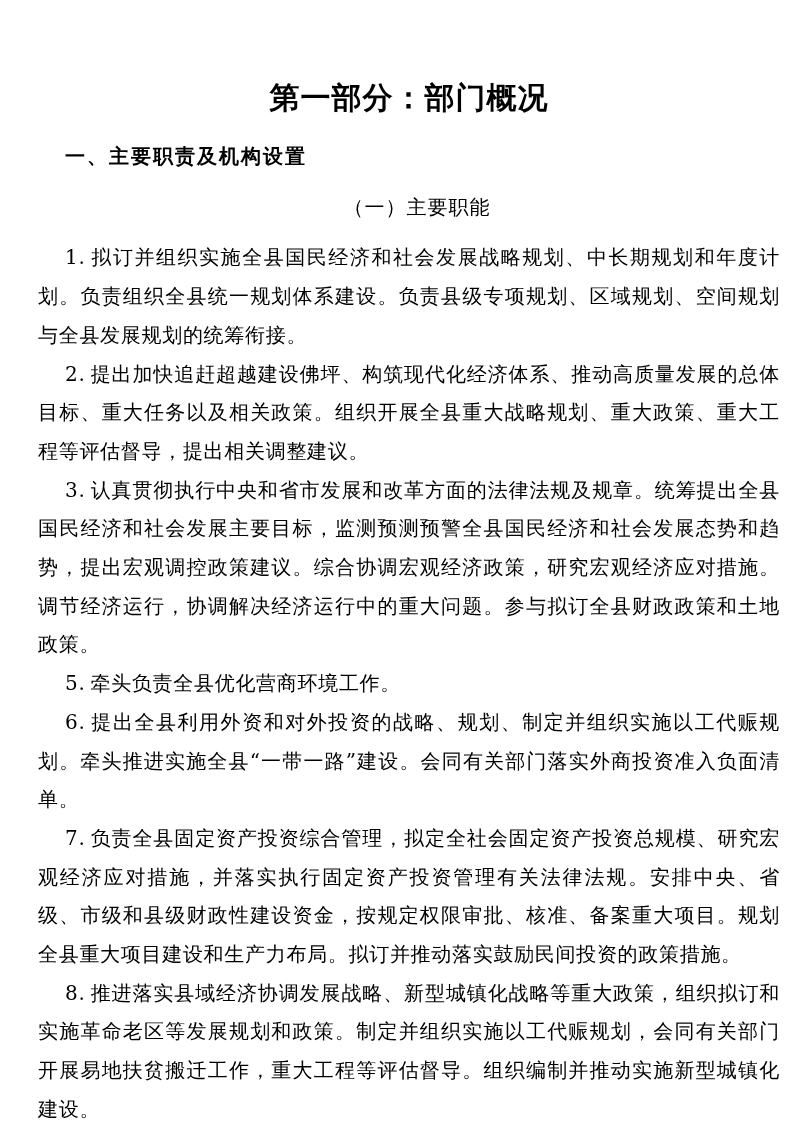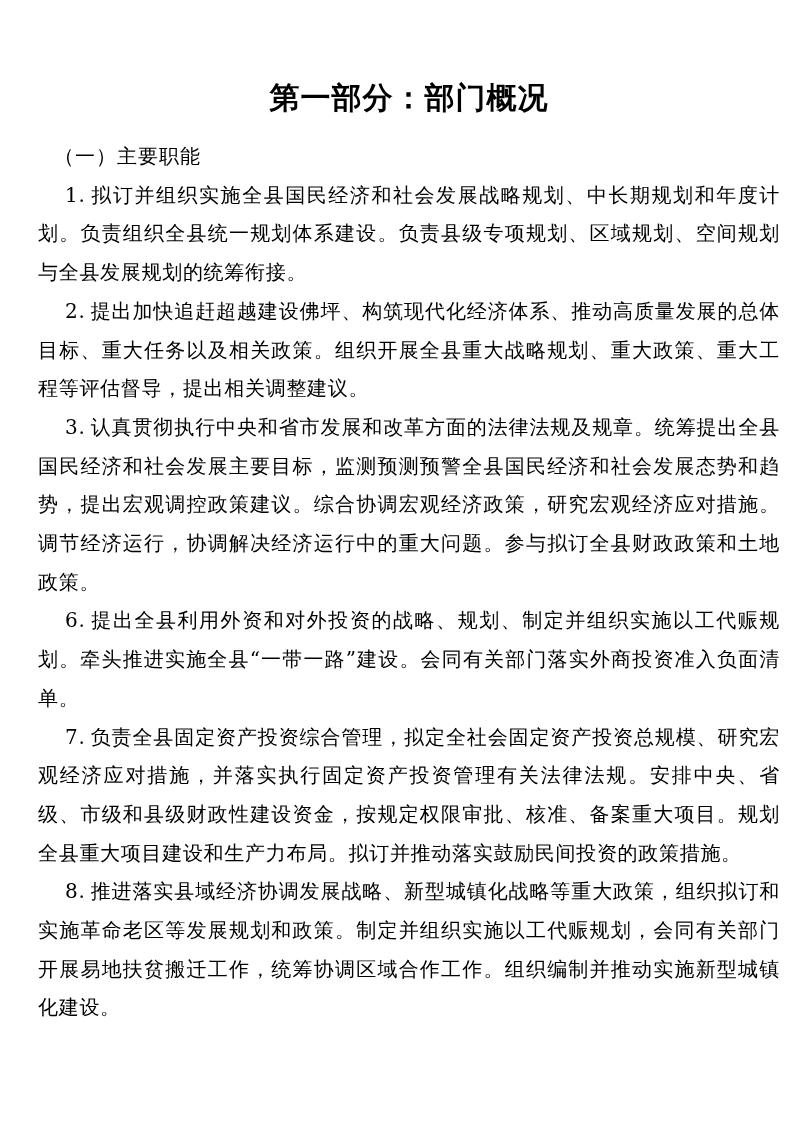--- a/index.html
+++ b/index.html
@@ -36,21 +36,22 @@
     padding-left: 27px;
     margin: 0;
   }
   .subsection-heading {
     font-size: 20px;
     line-height: 38.7px;
     letter-spacing: 1px;
     font-weight: normal;
     font-style: normal;
     padding-left: 16px;
-    margin: 0;
+    margin: 12px;
+    text-align: center;
   }
   .doc-body {
     margin: 0;
     padding: 0;
   }
   .body-para {
     font-size: 20px;
     line-height: 38.7px;
     letter-spacing: 0.7px;
     text-align: justify;
@@ -61,24 +62,26 @@
   .para-num {
     margin-right: 5px;
   }
 </style>
 </head>
 <body>
 
 <div class="page">
   <h1 class="doc-title">第一部分：部门概况</h1>
 
+  <h2 class="section-heading">一、主要职责及机构设置</h2>
 
   <h3 class="subsection-heading">（一）主要职能</h3>
 
   <div class="doc-body">
     <p class="body-para"><span class="para-num">1.</span><span>拟订并组织实施全县国民经济和社会发展战略规划、中长期规划和年度计划。负责组织全县统一规划体系建设。负责县级专项规划、区域规划、空间规划与全县发展规划的统筹衔接。</span></p>
     <p class="body-para"><span class="para-num">2.</span><span>提出加快追赶超越建设佛坪、构筑现代化经济体系、推动高质量发展的总体目标、重大任务以及相关政策。组织开展全县重大战略规划、重大政策、重大工程等评估督导，提出相关调整建议。</span></p>
     <p class="body-para"><span class="para-num">3.</span><span>认真贯彻执行中央和省市发展和改革方面的法律法规及规章。统筹提出全县国民经济和社会发展主要目标，监测预测预警全县国民经济和社会发展态势和趋势，提出宏观调控政策建议。综合协调宏观经济政策，研究宏观经济应对措施。调节经济运行，协调解决经济运行中的重大问题。参与拟订全县财政政策和土地政策。</span></p>
+    <p class="body-para"><span class="para-num">5.</span><span>牵头负责全县优化营商环境工作。</span></p>
     <p class="body-para"><span class="para-num">6.</span><span>提出全县利用外资和对外投资的战略、规划、制定并组织实施以工代赈规划。牵头推进实施全县“一带一路”建设。会同有关部门落实外商投资准入负面清单。</span></p>
     <p class="body-para"><span class="para-num">7.</span><span>负责全县固定资产投资综合管理，拟定全社会固定资产投资总规模、研究宏观经济应对措施，并落实执行固定资产投资管理有关法律法规。安排中央、省级、市级和县级财政性建设资金，按规定权限审批、核准、备案重大项目。规划全县重大项目建设和生产力布局。拟订并推动落实鼓励民间投资的政策措施。</span></p>
-    <p class="body-para"><span class="para-num">8.</span><span>推进落实县域经济协调发展战略、新型城镇化战略等重大政策，组织拟订和实施革命老区等发展规划和政策。制定并组织实施以工代赈规划，会同有关部门开展易地扶贫搬迁工作，统筹协调区域合作工作。组织编制并推动实施新型城镇化建设。</span></p>
+    <p class="body-para"><span class="para-num">8.</span><span>推进落实县域经济协调发展战略、新型城镇化战略等重大政策，组织拟订和实施革命老区等发展规划和政策。制定并组织实施以工代赈规划，会同有关部门开展易地扶贫搬迁工作，重大工程等评估督导。组织编制并推动实施新型城镇化建设。</span></p>
   </div>
 </div>
 
 </body></html>

